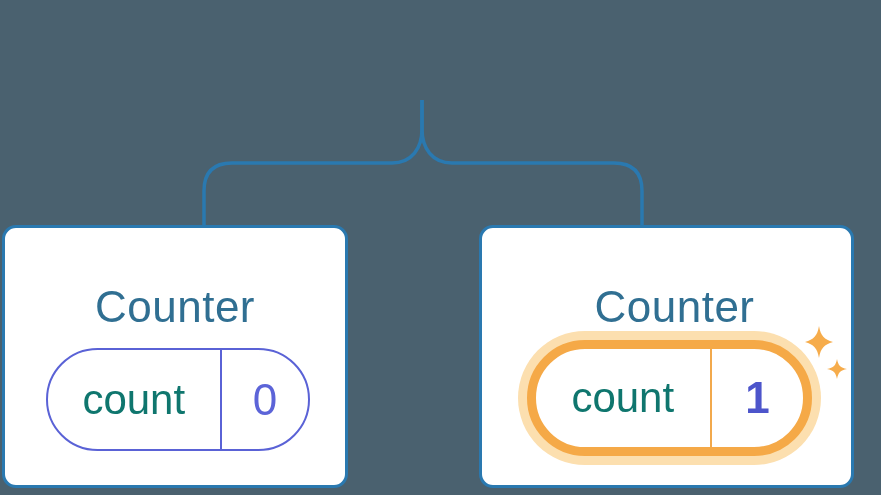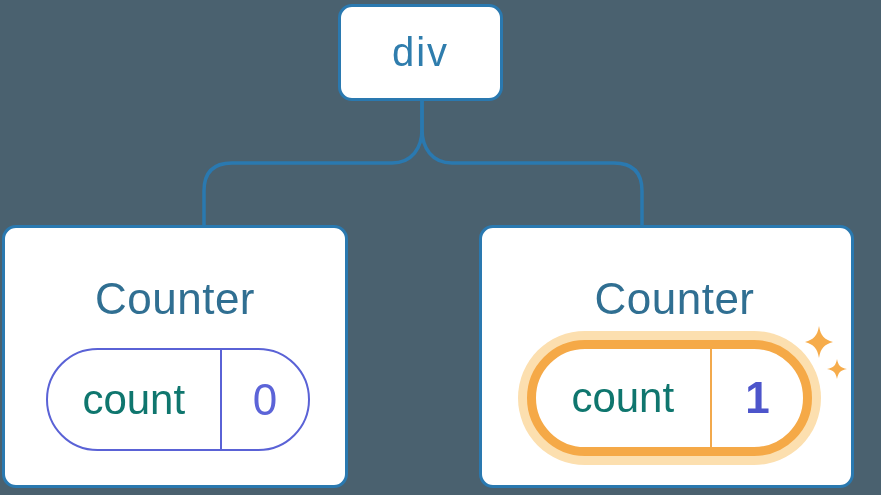--- a/index.html
+++ b/index.html
@@ -42,21 +42,21 @@
     box-sizing: border-box;
     background: #ffffff;
     border: 3px solid #2a79b0;
     border-radius: 14px;
   }
   .card-left  { left: 2px;   width: 346px; }
   .card-right { left: 479px; width: 375px; }
   .card-title {
     position: absolute;
     left: 0; right: 0; top: 47px;
-    margin: 0;
+    margin: 8px;
     text-align: center;
     font-size: 44px;
     font-weight: 500;
     letter-spacing: 0.5px;
     line-height: 1.1;
     color: #306f92;
   }
   .card-right .card-title { transform: translateX(8px); }
   .pill {
     position: absolute;
@@ -107,23 +107,20 @@
 </head>
 <body>
 
 <div class="stage">
 
   <svg class="connector" width="881" height="495" viewBox="0 0 881 495" aria-hidden="true">
     <path d="M422 100 L422 129 C422 148 412 163 392 163 L232 163 C213.5 163 204 172.5 204 191 L204 226"></path>
     <path d="M422 100 L422 129 C422 148 432 163 452 163 L614 163 C632.5 163 642 172.5 642 191 L642 226"></path>
   </svg>
 
-  <div class="node-box">
-    <span class="node-label">div</span>
-  </div>
 
   <section class="card card-left">
     <h2 class="card-title">Counter</h2>
     <div class="pill pill-plain">
       <span class="pill-key">count</span>
       <span class="pill-divider"></span>
       <span class="pill-value">0</span>
     </div>
   </section>
 

